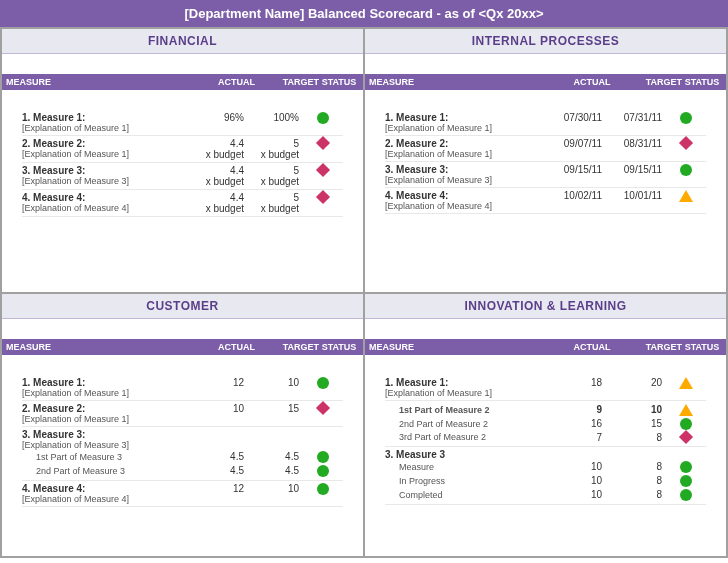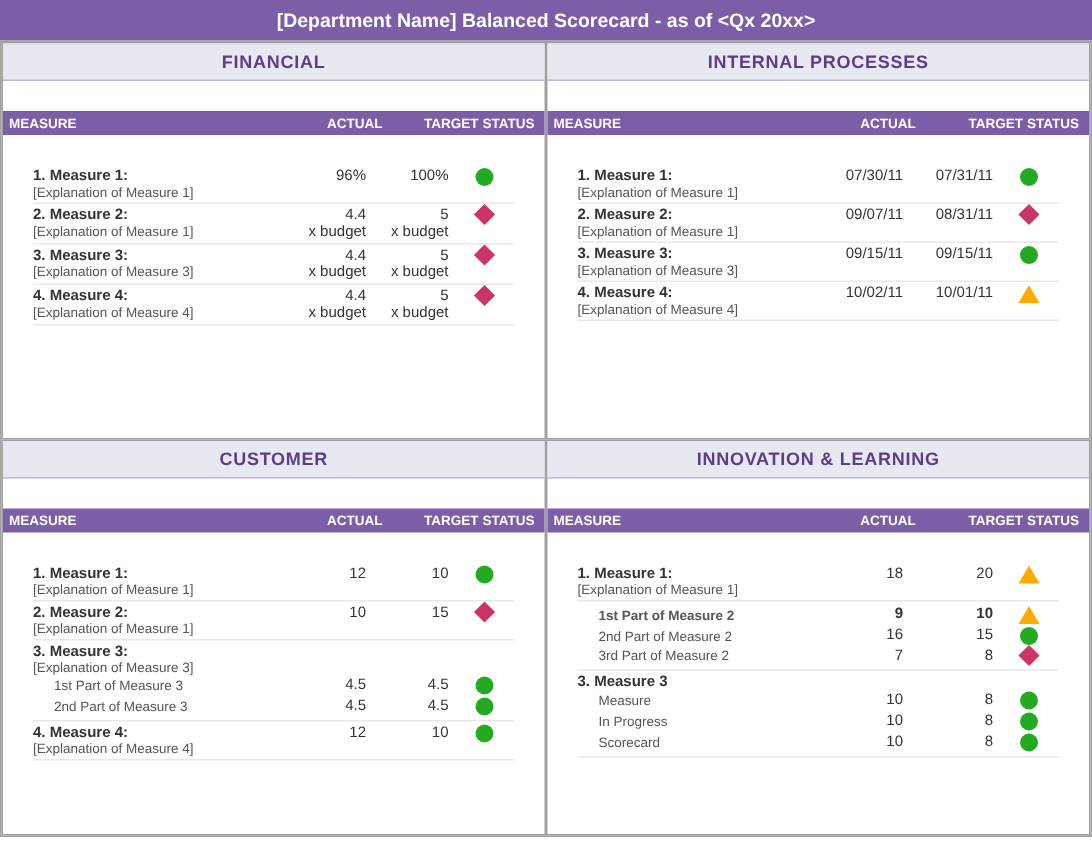--- a/index.html
+++ b/index.html
@@ -409,21 +409,21 @@
         </div>
         <div style="display:grid; grid-template-columns:1fr 60px 60px 40px; align-items:center; padding:1px 0;">
           <span class="measure-sub indent">In Progress</span>
           <div class="cell-actual">10</div>
           <div class="cell-target">8</div>
           <div class="cell-status">
               <span class="status-green"></span>
             </div>
         </div>
         <div style="display:grid; grid-template-columns:1fr 60px 60px 40px; align-items:center; padding:1px 0;">
-          <span class="measure-sub indent">Scorecard</span>
+          <span class="measure-sub indent">Completed</span>
           <div class="cell-actual">10</div>
           <div class="cell-target">8</div>
           <div class="cell-status">
               <span class="status-green"></span>
             </div>
         </div>
       </div>
 
     </div>
   </div>

